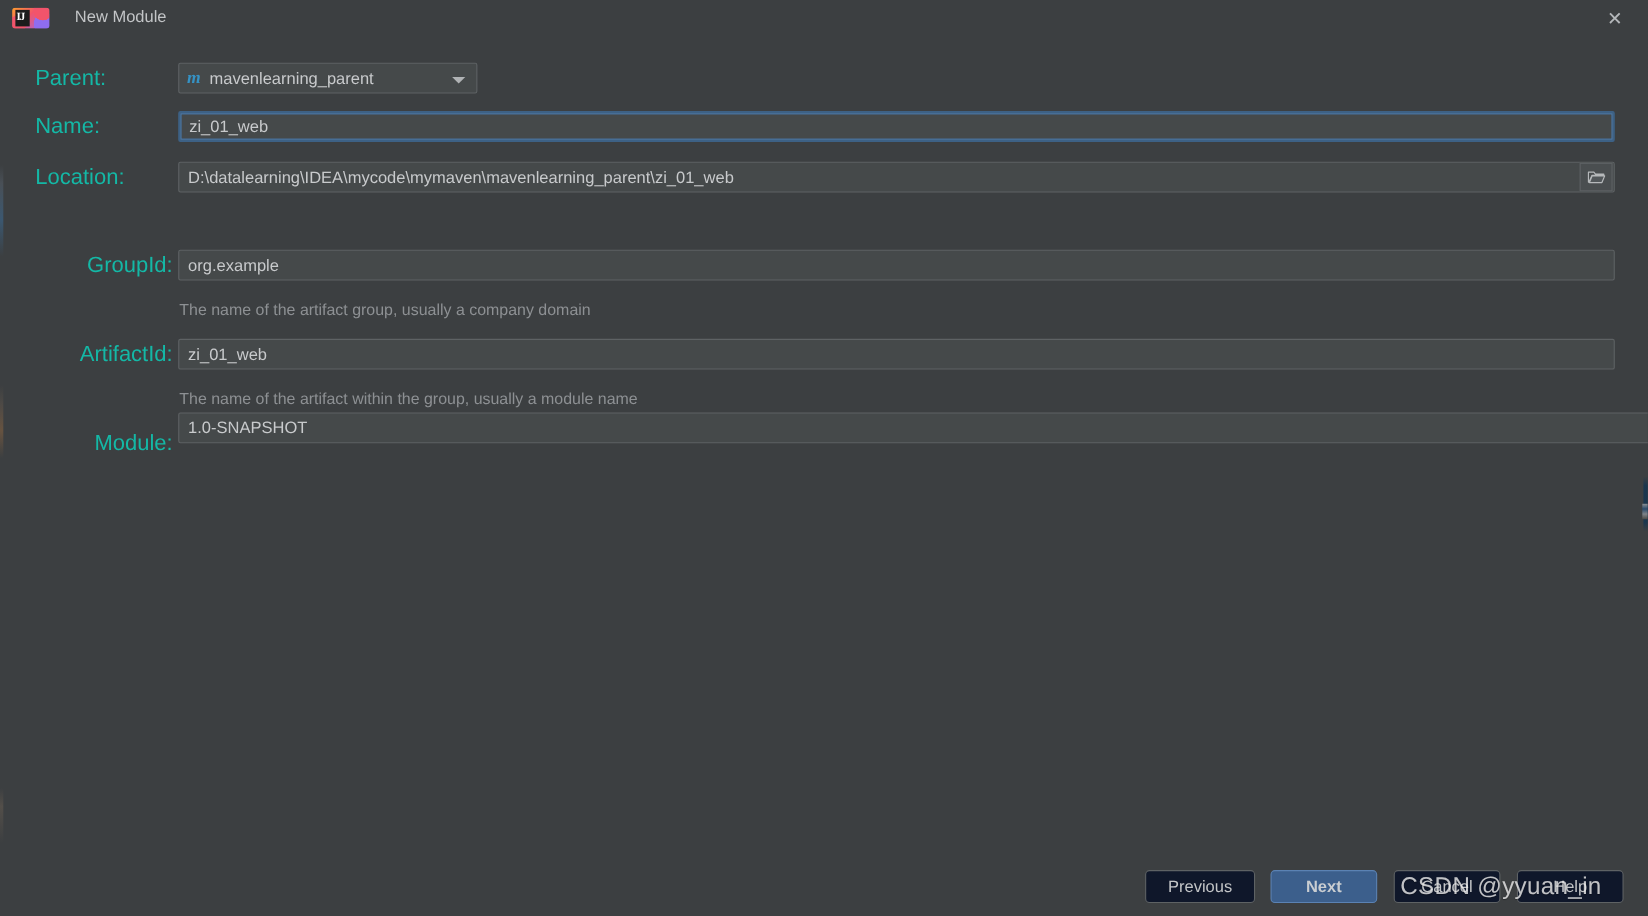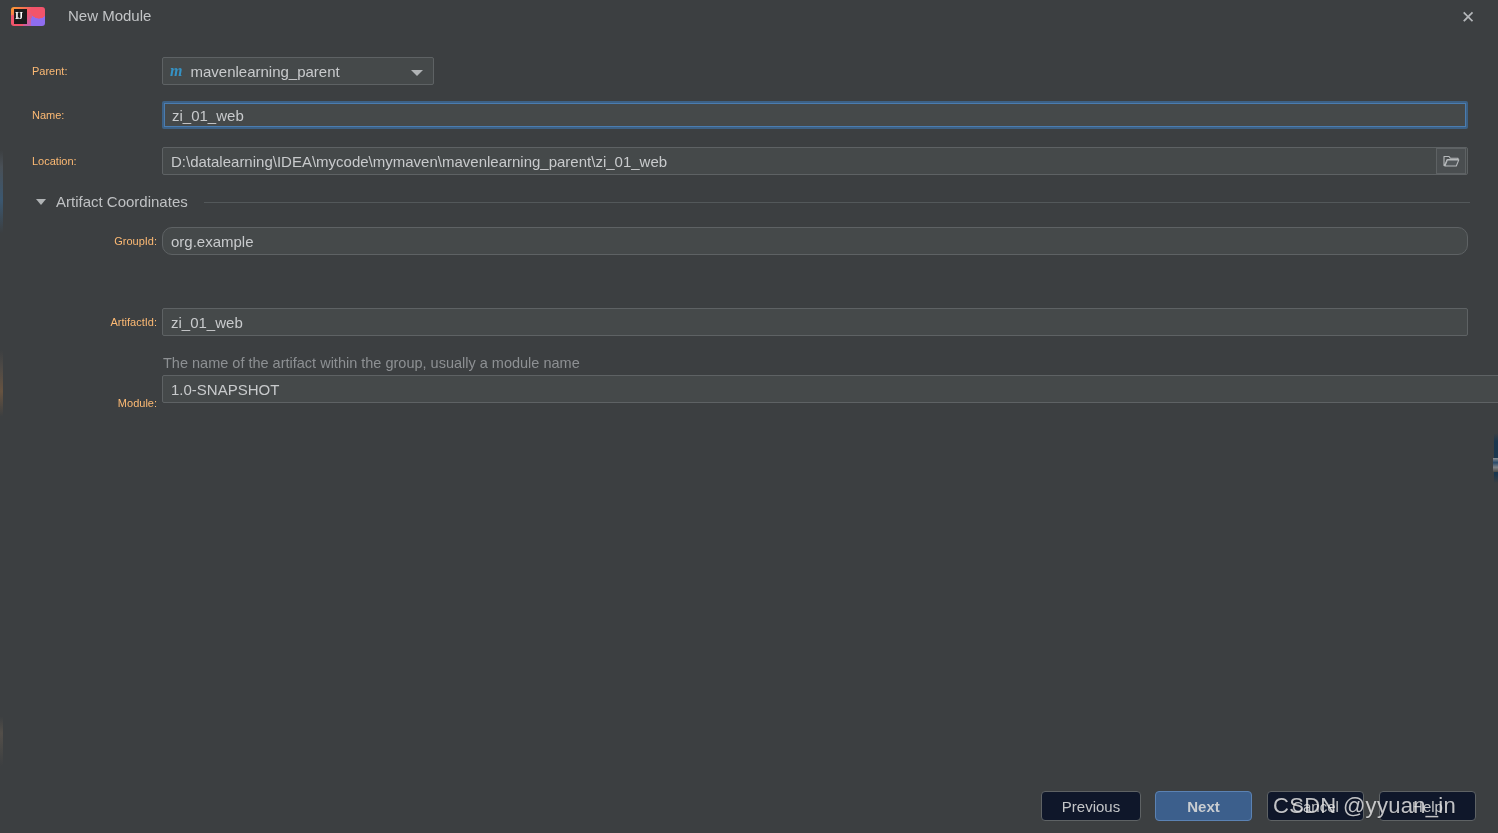--- a/index.html
+++ b/index.html
@@ -89,22 +89,22 @@
   #close-btn {
     position: absolute; right: 18px; top: 5px;
     width: 24px; height: 24px;
     display: flex; align-items: center; justify-content: center;
     font-size: 17px; color: #b4b7ba; line-height: 1;
     cursor: pointer;
   }
 
   .lab {
     position: absolute;
-    font-size: 11px;
-    color: #fdba74;
+    font-size: 20px;
+    color: #14b8a6;
     line-height: 20px;
     white-space: nowrap;
   }
   .lab-left  { left: 32px; }
   .lab-right { right: 1341px; }   
 
   .field {
     position: absolute;
     left: 162px;
     height: 28px;
@@ -144,21 +144,21 @@
     position: absolute;
     right: 10px; top: 12px;
     width: 0; height: 0;
     border-left: 6px solid transparent;
     border-right: 6px solid transparent;
     border-top: 6px solid #b0b3b5;
   }
 
   #name-field      { top: 101px; width: 1306px; height: 28px; }
   #location-field  { top: 147px; width: 1306px; height: 28px; }
-  #groupid-field   { top: 227px; width: 1306px; height: 28px; border-radius: 10px; }
+  #groupid-field   { top: 227px; width: 1306px; height: 28px; }
   #artifactid-field{ top: 308px; width: 1306px; height: 28px; }
   #version-field   { top: 375px; width: 1484px; height: 28px; }
 
   #browse-btn {
     position: absolute;
     right: 32px; top: 148px;
     width: 30px; height: 26px;
     background: #4a4e50;
     border: 1px solid #5e6264;
     display: flex; align-items: center; justify-content: center;
@@ -274,30 +274,26 @@
   <div class="field" id="location-field">
     <span>D:\datalearning\IDEA\mycode\mymaven\mavenlearning_parent\zi_01_web</span>
   </div>
   <div id="browse-btn">
     <svg width="17" height="14" viewBox="0 0 17 14" aria-hidden="true">
       <path d="M1 2.5h5l1.4 1.8H15v1.2H4.2L1.6 11.5H1z" fill="none" stroke="#b6b9bb" stroke-width="1.1" stroke-linejoin="round"></path>
       <path d="M4.4 5.9h11.4L13.3 12H1.9z" fill="#52575a" stroke="#b6b9bb" stroke-width="1.1" stroke-linejoin="round"></path>
     </svg>
   </div>
 
-  <div id="ac-header">
-    <span id="ac-triangle"></span>
-    <span id="ac-title">Artifact Coordinates</span>
-    <span id="ac-line"></span>
-  </div>
 
   <div class="lab lab-right" style="top:231px;">GroupId:</div>
   <div class="field" id="groupid-field">
     <span>org.example</span>
   </div>
+  <div class="hint" id="hint-group">The name of the artifact group, usually a company domain</div>
 
   <div class="lab lab-right" style="top:312px;">ArtifactId:</div>
   <div class="field" id="artifactid-field">
     <span>zi_01_web</span>
   </div>
   <div class="hint" id="hint-artifact">The name of the artifact within the group, usually a module name</div>
 
   <div class="lab lab-right" style="top:393px;">Module:</div>
   <div class="field" id="version-field">
     <span>1.0-SNAPSHOT</span>

